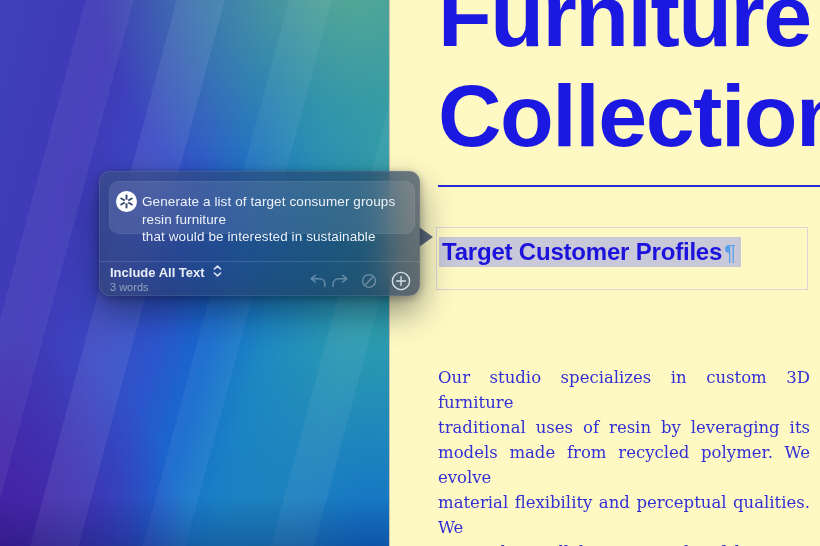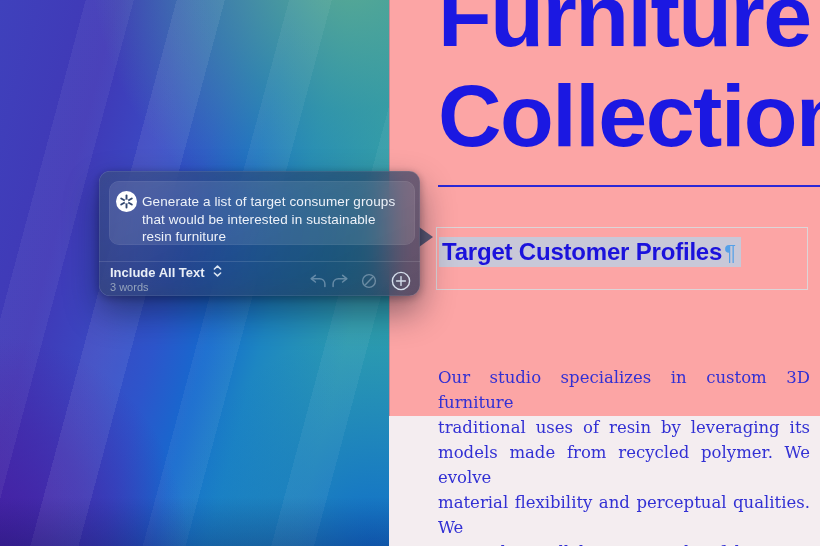--- a/index.html
+++ b/index.html
@@ -26,22 +26,22 @@
       linear-gradient(105deg,
         rgba(255,255,255,0) 0 16%, rgba(255,255,255,0.05) 16% 25%,
         rgba(255,255,255,0) 25% 33%, rgba(255,255,255,0.07) 33% 42%,
         rgba(255,255,255,0) 42% 54%, rgba(255,255,255,0.05) 54% 62%,
         rgba(255,255,255,0) 62% 78%, rgba(255,255,255,0.05) 78% 86%,
         rgba(255,255,255,0) 86%);
   }
 
   
   .doc-page {
-    position: absolute; left: 389px; top: 0; width: 431px; height: 416px;
-    background: #fca5a5;
+    position: absolute; left: 389px; top: 0; width: 431px; height: 546px;
+    background: #fef9c3;
     border-left: 1px solid rgba(80,70,110,0.28);
   }
   .doc-title {
     position: absolute; left: 48px; top: -34px; width: 440px;
     font-size: 88px; line-height: 100px; font-weight: 700;
     letter-spacing: -1.5px; color: #1b18e2; white-space: nowrap;
   }
   .title-rule {
     position: absolute; left: 48px; top: 185px; right: 0; height: 2px;
     background: #2b28d6;
@@ -76,21 +76,21 @@
     z-index: 5;
   }
   .popup-arrow {
     position: absolute; left: 419px; top: 227px; width: 14px; height: 20px;
     background: rgba(52,70,104,0.80);
     -webkit-backdrop-filter: blur(16px); backdrop-filter: blur(16px);
     clip-path: polygon(0 0, 100% 50%, 0 100%);
     z-index: 4;
   }
   .prompt-bubble {
-    position: absolute; left: 10px; top: 10px; width: 306px; height: 64px;
+    position: absolute; left: 10px; top: 10px; width: 306px; height: 53px;
     border-radius: 10px; background: rgba(255,255,255,0.10);
     box-shadow: inset 0 0 0 0.5px rgba(255,255,255,0.10);
   }
   .ai-logo {
     position: absolute; left: 7px; top: 10px; width: 21px; height: 21px;
   }
   .prompt-text {
     position: absolute; left: 33px; top: 12px; width: 265px;
     font-size: 13.5px; line-height: 17.5px; color: #eef2f9; letter-spacing: 0.1px;
   }
@@ -153,22 +153,22 @@
           <g stroke="#31466f" stroke-width="1.9" stroke-linecap="round">
             <line x1="10.5" y1="4.4" x2="10.5" y2="16.6"></line>
             <line x1="5.2" y1="7.45" x2="15.8" y2="13.55"></line>
             <line x1="5.2" y1="13.55" x2="15.8" y2="7.45"></line>
           </g>
           <circle cx="10.5" cy="10.5" r="2.1" fill="#ffffff"></circle>
         </svg>
       </span>
       <div class="prompt-text">
         <div>Generate a list of target consumer groups</div>
+        <div>resin furniture</div>
         <div>that would be interested in sustainable</div>
-        <div>resin furniture</div>
       </div>
     </div>
 
     <div class="popup-separator"></div>
 
     <div class="scope-control">
       <span>Include All Text</span>
       <span>
         <svg width="9" height="12" viewBox="0 0 9 12">
           <polyline points="1.4,4 4.5,1.2 7.6,4" class="ico-stroke" stroke-width="1.6"></polyline>

